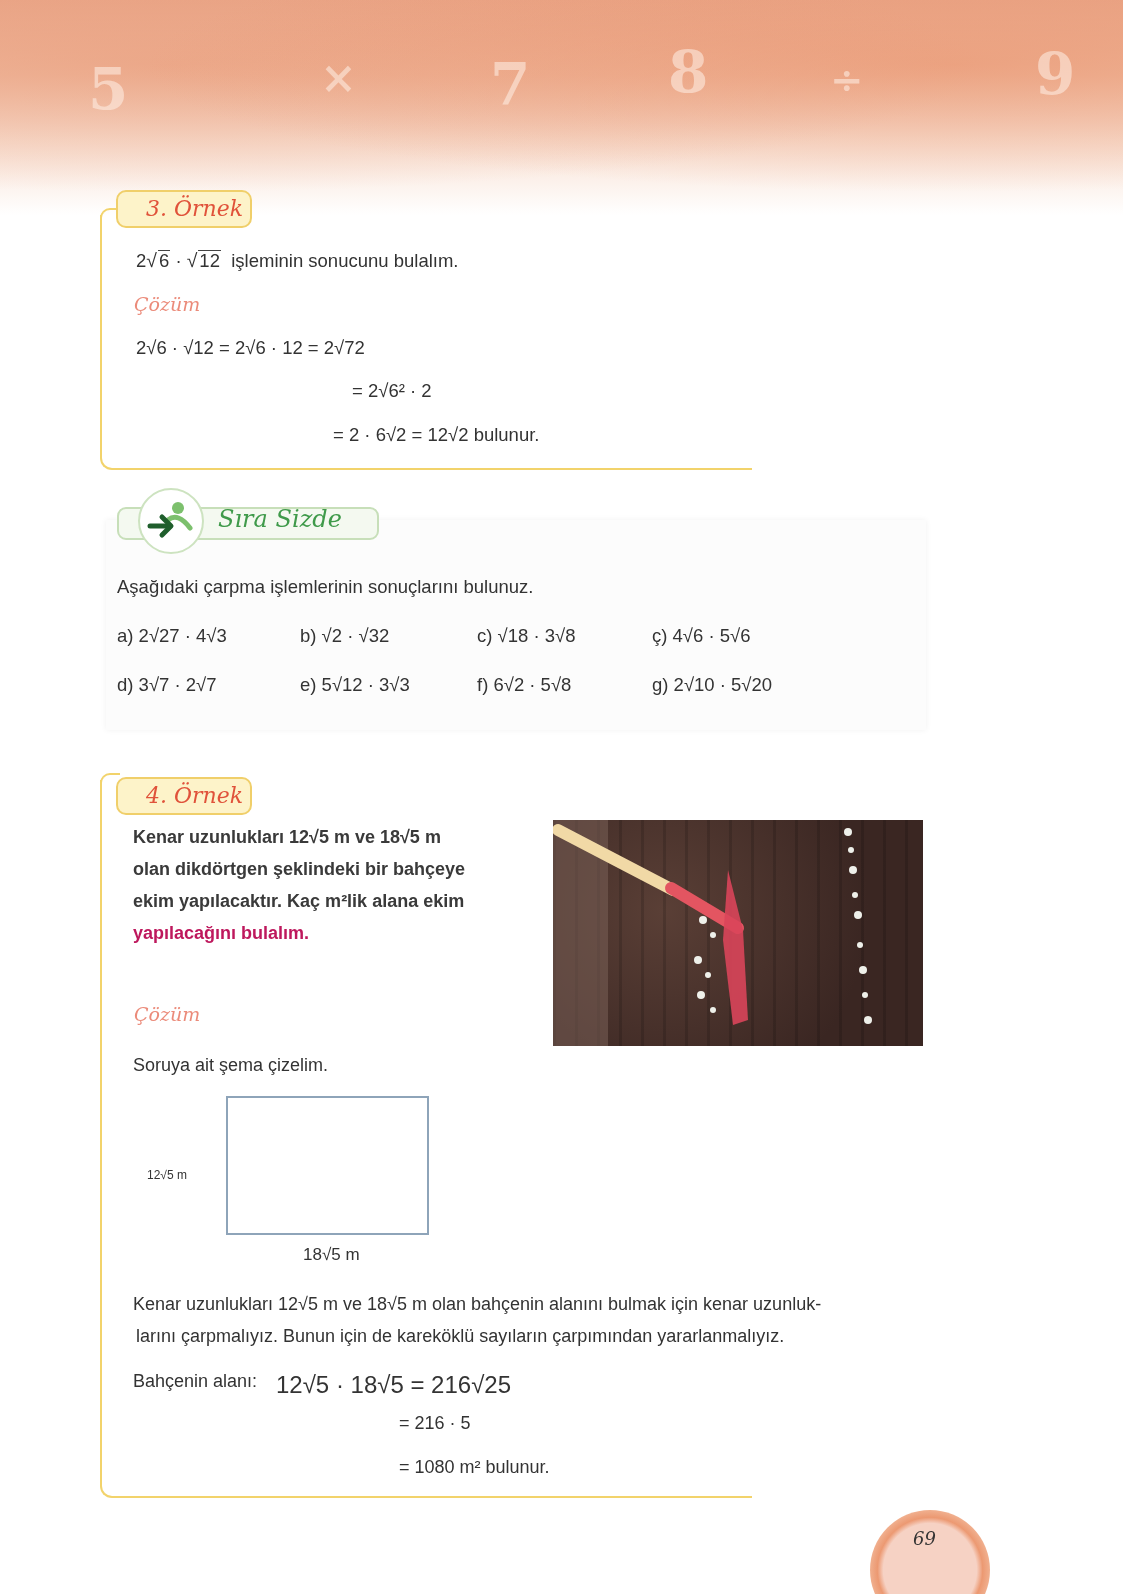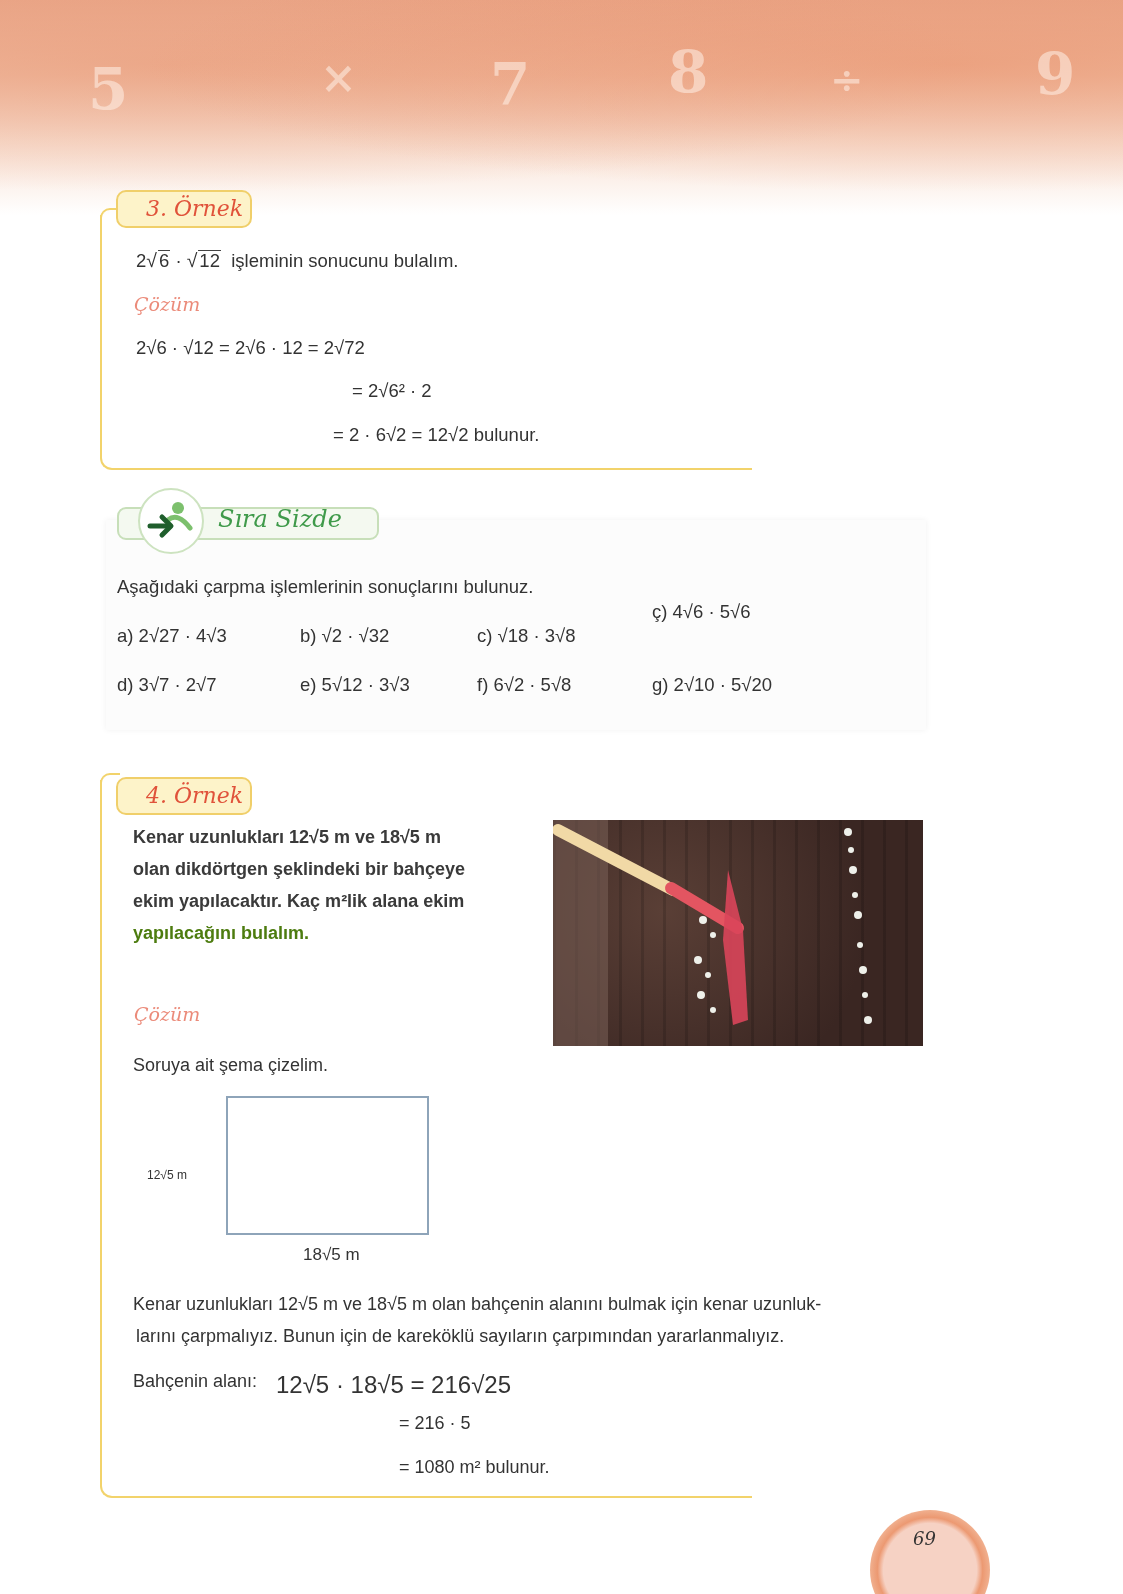--- a/index.html
+++ b/index.html
@@ -117,35 +117,35 @@
     <path d="M22 27 L31 36 L22 45" stroke="#1f5e2c" stroke-width="5" fill="none" stroke-linecap="round" stroke-linejoin="round"></path>
   </svg>
 </div>
 <div class="sira-title">Sıra Sizde</div>
 
 <div class="txt" style="left:117px;top:576px;">Aşağıdaki çarpma işlemlerinin sonuçlarını bulunuz.</div>
 
 <div class="txt" style="left:117px;top:625px;"><span>a)</span> <span>2√27 · 4√3</span></div>
 <div class="txt" style="left:300px;top:625px;"><span>b)</span> <span>√2 · √32</span></div>
 <div class="txt" style="left:477px;top:625px;"><span>c)</span> <span>√18 · 3√8</span></div>
-<div class="txt" style="left:652px;top:601px;"><span>ç)</span> <span>4√6 · 5√6</span></div>
+<div class="txt" style="left:652px;top:625px;"><span>ç)</span> <span>4√6 · 5√6</span></div>
 
 <div class="txt" style="left:117px;top:674px;"><span>d)</span> <span>3√7 · 2√7</span></div>
 <div class="txt" style="left:300px;top:674px;"><span>e)</span> <span>5√12 · 3√3</span></div>
 <div class="txt" style="left:477px;top:674px;"><span>f)</span> <span>6√2 · 5√8</span></div>
 <div class="txt" style="left:652px;top:674px;"><span>g)</span> <span>2√10 · 5√20</span></div>
 
 <div class="example-hook" style="top:773px;"></div>
 <div class="example" style="top:780px;height:716px;"></div>
 <div class="example-tag" style="left:116px;top:765px;margin-top:12px;">4. Örnek</div>
 
 <div class="txt" style="left:133px;top:827px;font-weight:bold;color:#3a3a3a;font-size:18px;text-align:right;">Kenar uzunlukları 12√5 m ve 18√5 m</div>
 <div class="txt" style="left:133px;top:859px;font-weight:bold;color:#3a3a3a;font-size:18px;">olan dikdörtgen şeklindeki bir bahçeye</div>
 <div class="txt" style="left:133px;top:891px;font-weight:bold;color:#3a3a3a;font-size:18px;">ekim yapılacaktır. Kaç m²lik alana ekim</div>
-<div class="txt" style="left:133px;top:923px;font-weight:bold;color:#4d7c0f;font-size:18px;">yapılacağını bulalım.</div>
+<div class="txt" style="left:133px;top:923px;font-weight:bold;color:#be185d;font-size:18px;">yapılacağını bulalım.</div>
 
 <div class="photo">
   <svg width="370" height="226" viewBox="0 0 370 226">
     <rect x="0" y="0" width="55" height="226" fill="#7a6158" opacity="0.55"></rect>
     <line x1="5" y1="10" x2="120" y2="70" stroke="#f1d9a6" stroke-width="12" stroke-linecap="round"></line>
     <line x1="118" y1="68" x2="185" y2="108" stroke="#e35561" stroke-width="12" stroke-linecap="round"></line>
     <polygon points="175,50 190,110 195,200 180,205 170,120" fill="#d9455a" opacity="0.9"></polygon>
     <g fill="#eef0ea">
       <circle cx="150" cy="100" r="4"></circle>
         <circle cx="160" cy="115" r="3"></circle>

